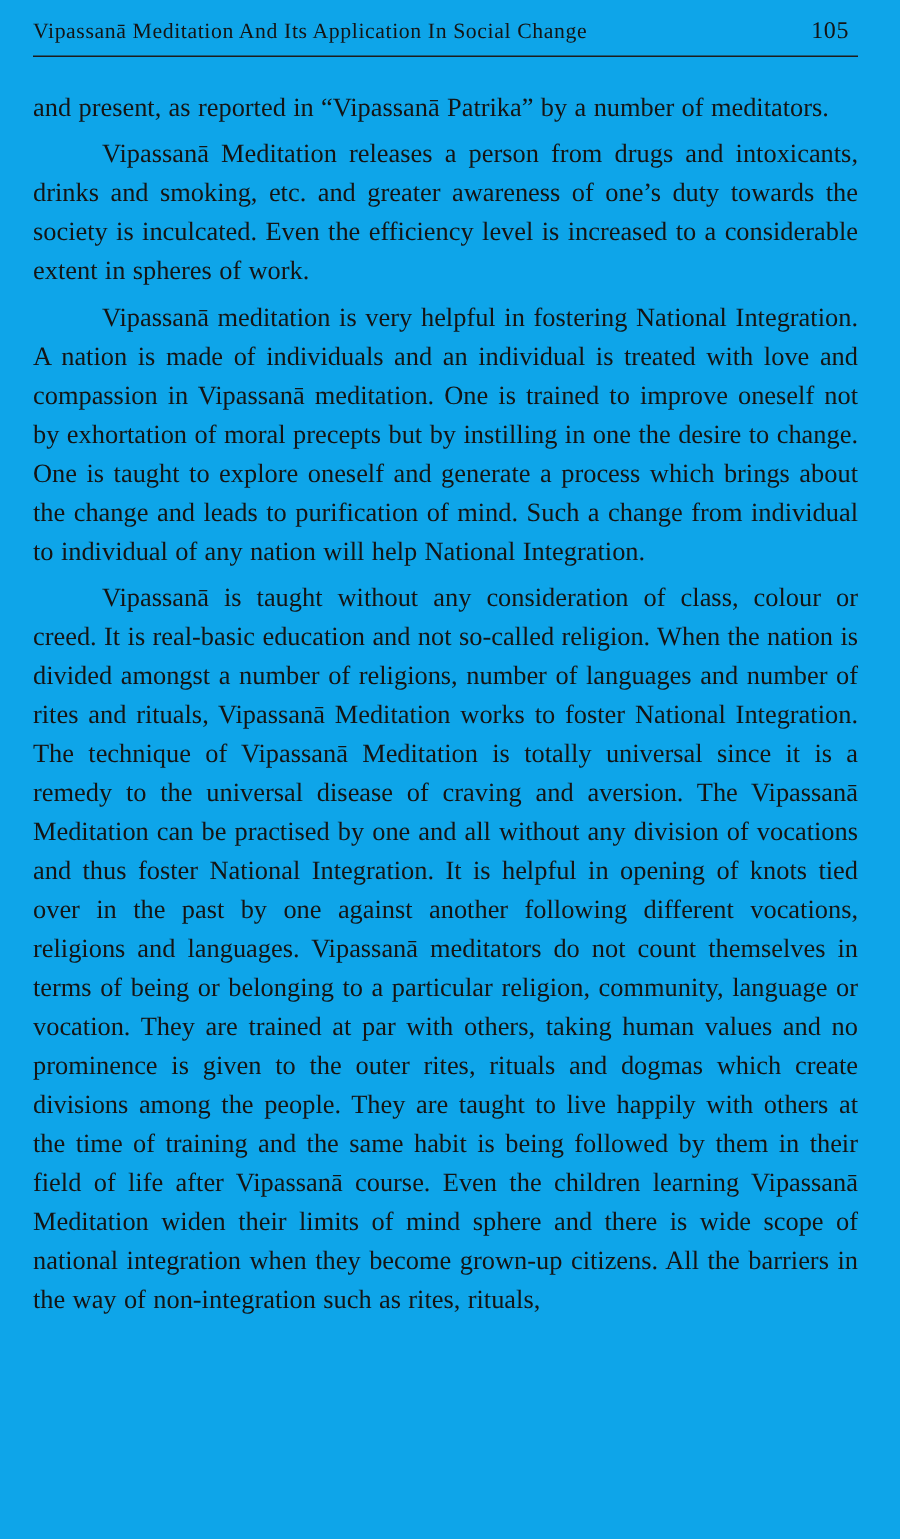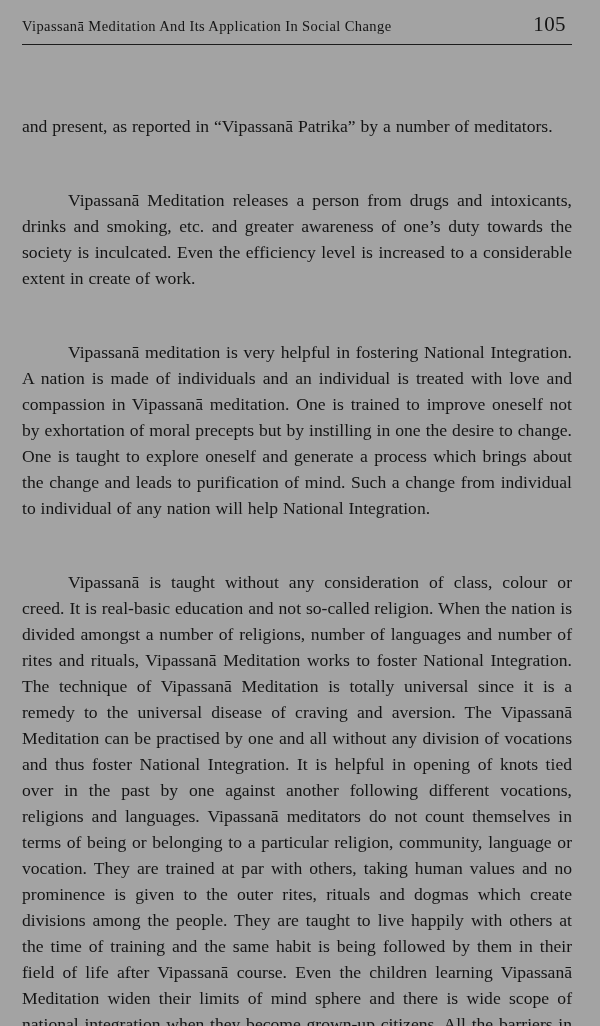--- a/index.html
+++ b/index.html
@@ -7,21 +7,21 @@
   html, body {
     width: 600px;
     height: 1026px;
     font-family: "Liberation Serif", serif;
     background: #e9e7e1;
   }
 
   .page {
     width: 600px;
     height: 1026px;
-    background: #a3a3a3;
+    background: #0ea5e9;
     color: #141414;
     padding: 12px 28px 8px 22px;
     overflow: hidden;
   }
 
   .page-header {
     display: flex;
     justify-content: space-between;
     align-items: baseline;
     font-size: 14.5px;
@@ -29,35 +29,34 @@
     padding-bottom: 7px;
     border-bottom: 1.6px solid #1c1c1c;
   }
 
   .header-title {
     font-weight: 500;
     white-space: nowrap;
   }
 
   .page-number {
-    font-size: 21px;
+    font-size: 16px;
     padding-right: 6px;
   }
 
   .content {
     padding-top: 20px;
     font-size: 17.6px;
     line-height: 26px;
     text-align: justify;
     word-spacing: 0.5px;
   }
 
   .para {
     margin-bottom: 5px;
-    margin-top: 48px;
   }
 
   .indent {
     text-indent: 46px;
   }
 
   .section-heading {
     font-size: 18px;
     font-weight: bold;
     text-align: left;
@@ -72,21 +71,21 @@
 
   <header class="page-header">
     <span class="header-title">Vipassanā Meditation And Its Application In Social Change</span>
     <span class="page-number">105</span>
   </header>
 
   <main class="content">
 
     <p class="para">and present, as reported in “Vipassanā Patrika” by a number of meditators.</p>
 
-    <p class="para indent">Vipassanā Meditation releases a person from drugs and intoxicants, drinks and smoking, etc. and greater awareness of one’s duty towards the society is inculcated. Even the efficiency level is increased to a considerable extent in create of work.</p>
+    <p class="para indent">Vipassanā Meditation releases a person from drugs and intoxicants, drinks and smoking, etc. and greater awareness of one’s duty towards the society is inculcated. Even the efficiency level is increased to a considerable extent in spheres of work.</p>
 
 
     <p class="para indent">Vipassanā meditation is very helpful in fostering National Integration. A nation is made of individuals and an individual is treated with love and compassion in Vipassanā meditation. One is trained to improve oneself not by exhortation of moral precepts but by instilling in one the desire to change. One is taught to explore oneself and generate a process which brings about the change and leads to purification of mind. Such a change from individual to individual of any nation will help National Integration.</p>
 
     <p class="para indent">Vipassanā is taught without any consideration of class, colour or creed. It is real-basic education and not so-called religion. When the nation is divided amongst a number of religions, number of languages and number of rites and rituals, Vipassanā Meditation works to foster National Integration. The technique of Vipassanā Meditation is totally universal since it is a remedy to the universal disease of craving and aversion. The Vipassanā Meditation can be practised by one and all without any division of vocations and thus foster National Integration. It is helpful in opening of knots tied over in the past by one against another following different vocations, religions and languages. Vipassanā meditators do not count themselves in terms of being or belonging to a particular religion, community, language or vocation. They are trained at par with others, taking human values and no prominence is given to the outer rites, rituals and dogmas which create divisions among the people. They are taught to live happily with others at the time of training and the same habit is being followed by them in their field of life after Vipassanā course. Even the children learning Vipassanā Meditation widen their limits of mind sphere and there is wide scope of national integration when they become grown-up citizens. All the barriers in the way of non-integration such as rites, rituals,</p>
 
   </main>
 
 </div>
 

